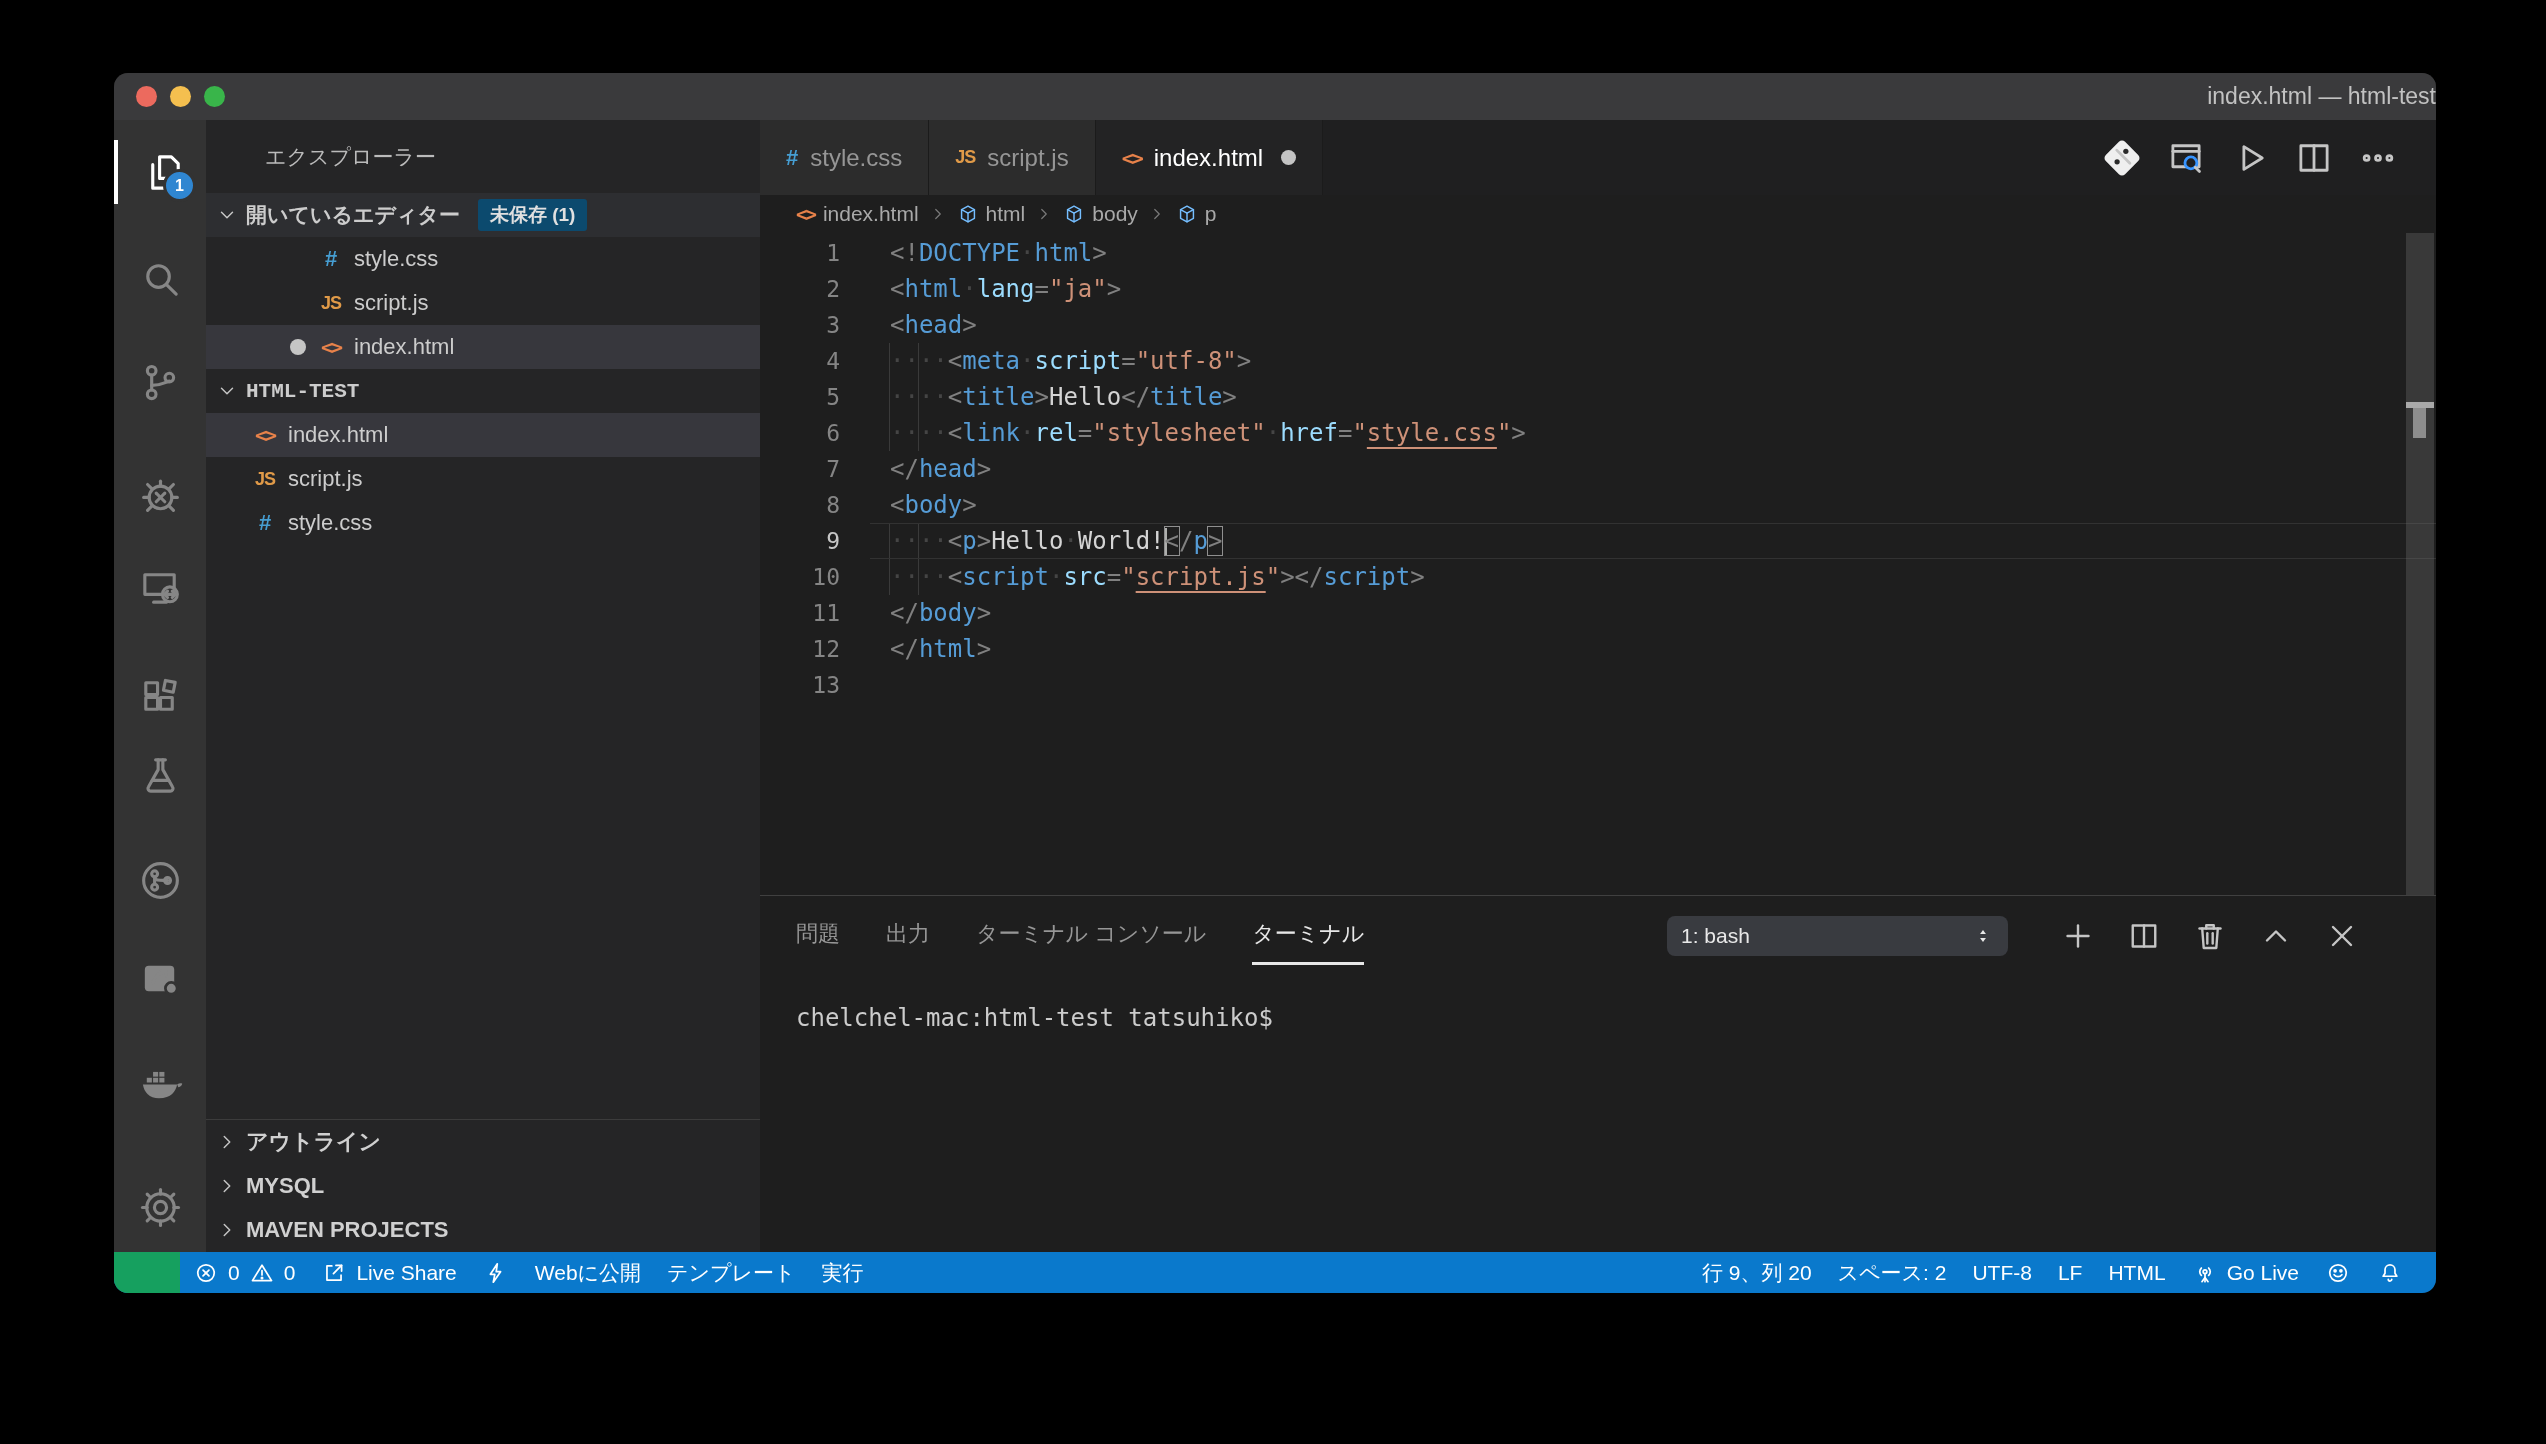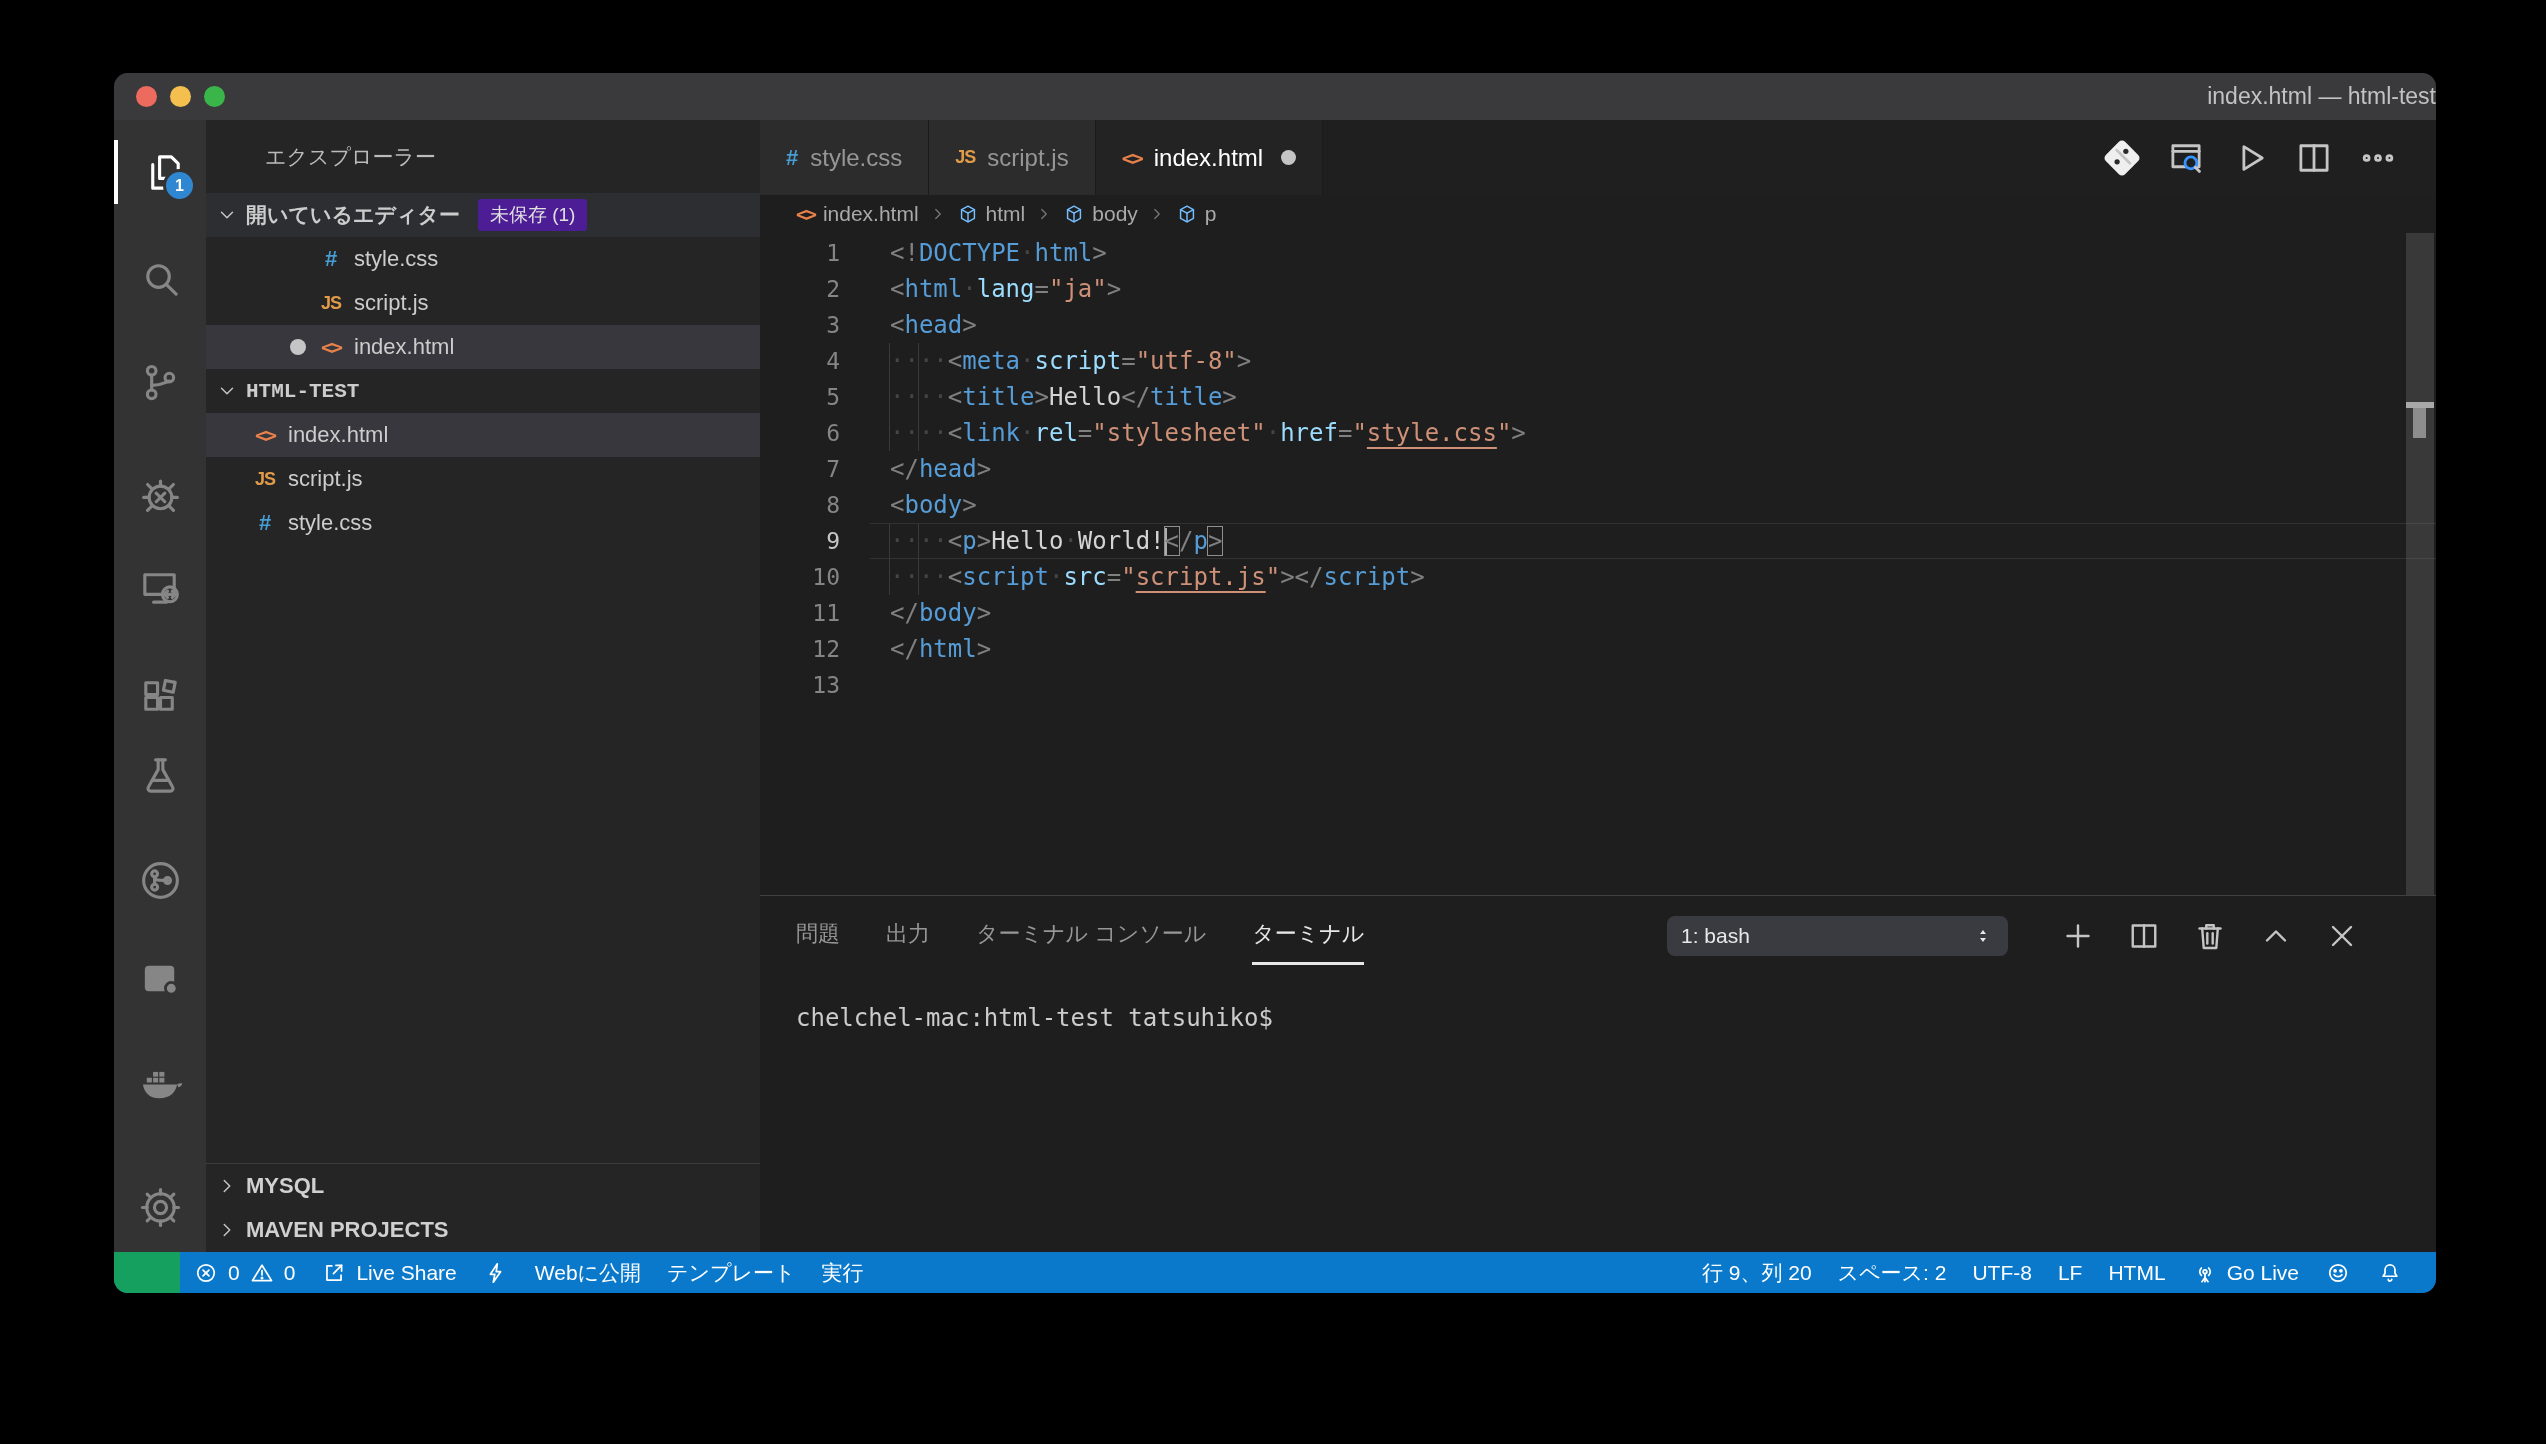--- a/index.html
+++ b/index.html
@@ -31,21 +31,21 @@
   .row .chev{width:30px;margin-left:10px;color:#c5c5c5;display:flex;}
   .row .chev svg{width:22px;height:22px;}
   .ficon{width:30px;text-align:center;font-weight:700;margin-right:8px;flex:none;}
   .ficon.css{color:#469ed2;font-size:22px;}
   .ficon.js{color:#e09a48;font-size:18px;letter-spacing:-1px;}
   .ficon.html{color:#e8824a;font-size:20px;letter-spacing:-2px;font-family:"DejaVu Sans Mono",monospace;}
   .dot-dirty{width:16px;height:16px;border-radius:50%;background:#c5c5c5;margin:0 10px 0 6px;flex:none;}
   .oe-item{padding-left:78px;}
   .oe-item.nodot{padding-left:110px;}
   .tree-item{padding-left:44px;}
-  .badge-unsaved{margin-left:18px;background:#4c1d95;color:#e0e0e0;font-weight:400;font-size:19px;
+  .badge-unsaved{margin-left:18px;background:#0c4a6e;color:#e0e0e0;font-weight:700;font-size:19px;
     padding:3px 12px;border-radius:3px;}
   .sb-sections{position:absolute;left:0;bottom:0;right:0;border-top:1px solid #3c3c3c;}
   .sb-sections .row{font-weight:700;color:#d0d0d0;}
   
   .editorcol{position:absolute;left:646px;top:47px;right:0;bottom:41px;background:#1f1f20;}
   .tabbar{position:absolute;left:0;top:0;right:0;height:75px;background:#1f1f20;display:flex;}
   .tab{height:75px;display:flex;align-items:center;padding:0 26px;background:#2c2c2c;color:#969696;
     font-size:24px;border-right:1px solid #1b1b1b;}
   .tab .ficon{margin-right:12px;width:auto;}
   .tab.active{background:#232324;color:#ffffff;}
@@ -293,20 +293,28 @@
           <span>style.css</span>
         </div>
       </div>
     <div class="sb-sections">
         <div class="row">
           <span class="chev" style="display: flex;">
             <svg viewBox="0 0 24 24">
               <path class="icon-stroke" d="M9 6l6 6-6 6"></path>
             </svg>
           </span>
+          <span>アウトライン</span>
+        </div>
+        <div class="row">
+          <span class="chev" style="display: flex;">
+            <svg viewBox="0 0 24 24">
+              <path class="icon-stroke" d="M9 6l6 6-6 6"></path>
+            </svg>
+          </span>
           <span>MYSQL</span>
         </div>
         <div class="row">
           <span class="chev" style="display: flex;">
             <svg viewBox="0 0 24 24">
               <path class="icon-stroke" d="M9 6l6 6-6 6"></path>
             </svg>
           </span>
           <span>MAVEN PROJECTS</span>
         </div>

